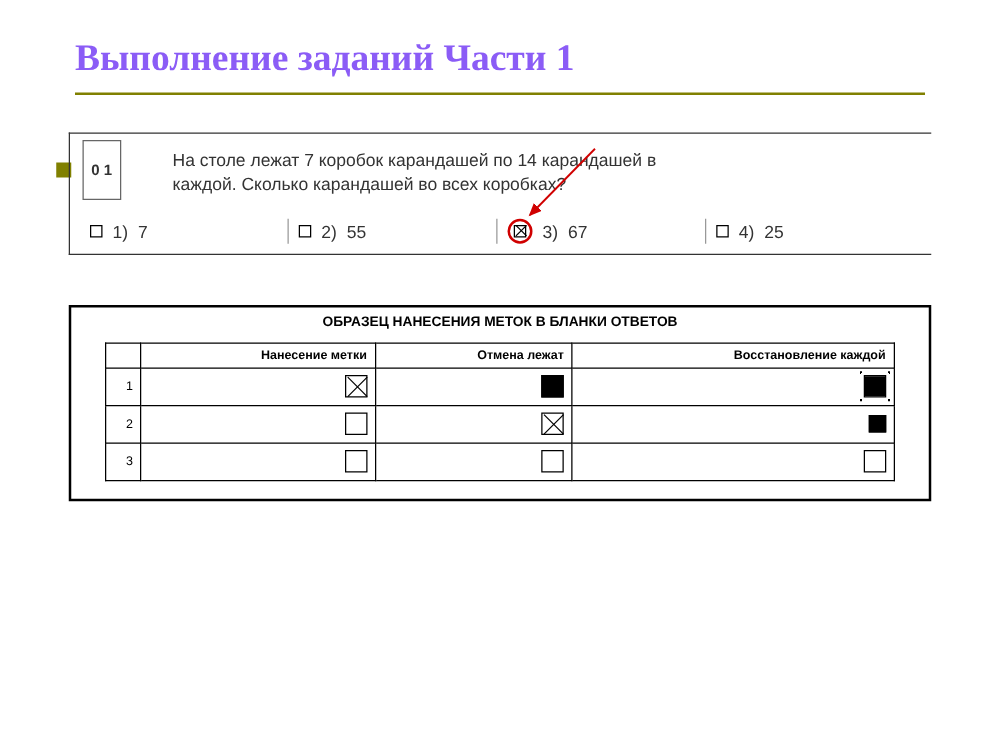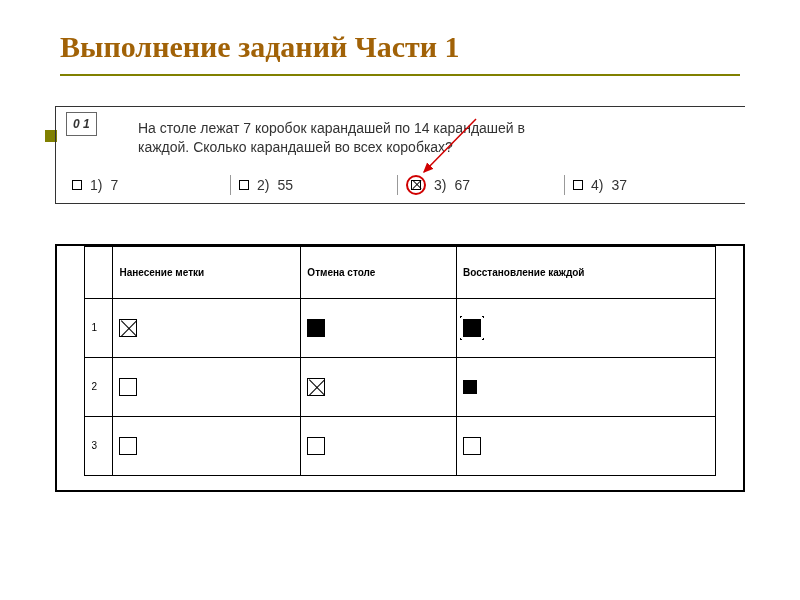--- a/index.html
+++ b/index.html
@@ -7,21 +7,21 @@
     margin: 0;
     width: 800px;
     height: 600px;
     background: #fff;
     font-family: "Times New Roman", serif;
     position: relative;
   }
   .title {
     font-size: 30px;
     font-weight: bold;
-    color: #a16207;
+    color: #8b5cf6;
     padding: 30px 60px 10px 60px;
   }
   .title-underline {
     margin: 0 60px 20px 60px;
     height: 2px;
     background: #808000;
     position: relative;
   }
   .bullet {
     position: absolute;
@@ -42,22 +42,21 @@
     color: #333;
     position: relative;
   }
   .task-num {
     position: absolute;
     left: 10px;
     top: 5px;
     font-weight: bold;
     font-size: 12px;
     border: 1px solid #666;
-    padding: 4px 6px;
-    font-style: italic;
+    padding: 16px 6px;
   }
   .task-question {
     margin: 2px 0 18px 68px;
     line-height: 1.35;
   }
   .options-row {
     display: flex;
     padding-bottom: 4px;
   }
   .opt {
@@ -117,22 +116,22 @@
     padding: 6px 4px 10px 4px;
   }
   table.marks {
     width: 92%;
     margin: 0 auto 14px auto;
     border-collapse: collapse;
     font-size: 10px;
   }
   table.marks th, table.marks td {
     border: 1px solid #000;
-    text-align: left;
-    padding: 20px 6px;
+    text-align: right;
+    padding: 4px 6px;
     height: 30px;
   }
   table.marks th {
     font-weight: bold;
     height: auto;
   }
   table.marks td:first-child { width: 28px; }
   .box {
     width: 18px;
     height: 18px;
@@ -208,32 +207,33 @@
     <div class="opt">
       <span class="red-circle">
         <span class="checkbox marked"></span>
       </span>
       <span>3)</span>
       <span>67</span>
     </div>
     <div class="opt">
       <span class="checkbox"></span>
       <span>4)</span>
-      <span>37</span>
+      <span>25</span>
     </div>
   </div>
 </div>
 
 <div class="sample-box">
+  <div class="sample-title">ОБРАЗЕЦ НАНЕСЕНИЯ МЕТОК В БЛАНКИ ОТВЕТОВ</div>
   <table class="marks">
     <tbody>
         <tr>
       <th></th>
       <th>Нанесение метки</th>
-      <th>Отмена столе</th>
+      <th>Отмена лежат</th>
       <th>Восстановление каждой</th>
     </tr>
     <tr>
       <td>1</td>
       <td><span class="box x"></span></td>
       <td><span class="box fill"></span></td>
       <td><span class="box fill-dots"></span></td>
     </tr>
     <tr>
       <td>2</td>

